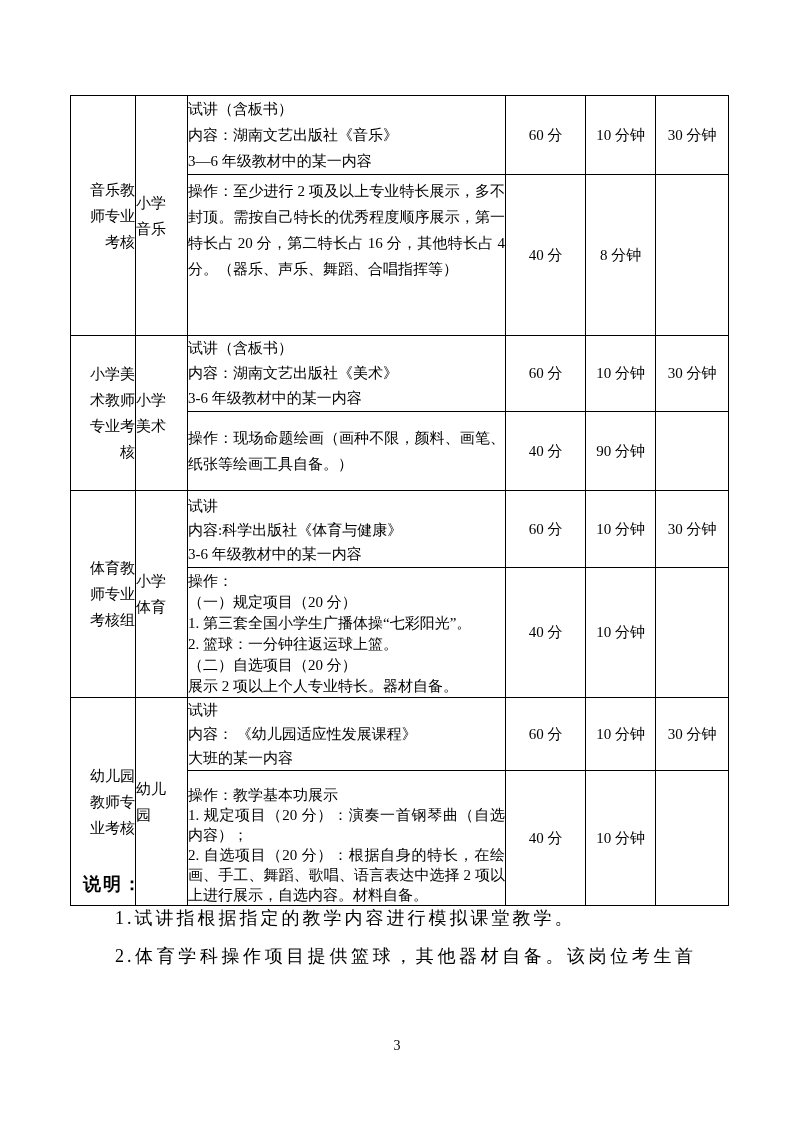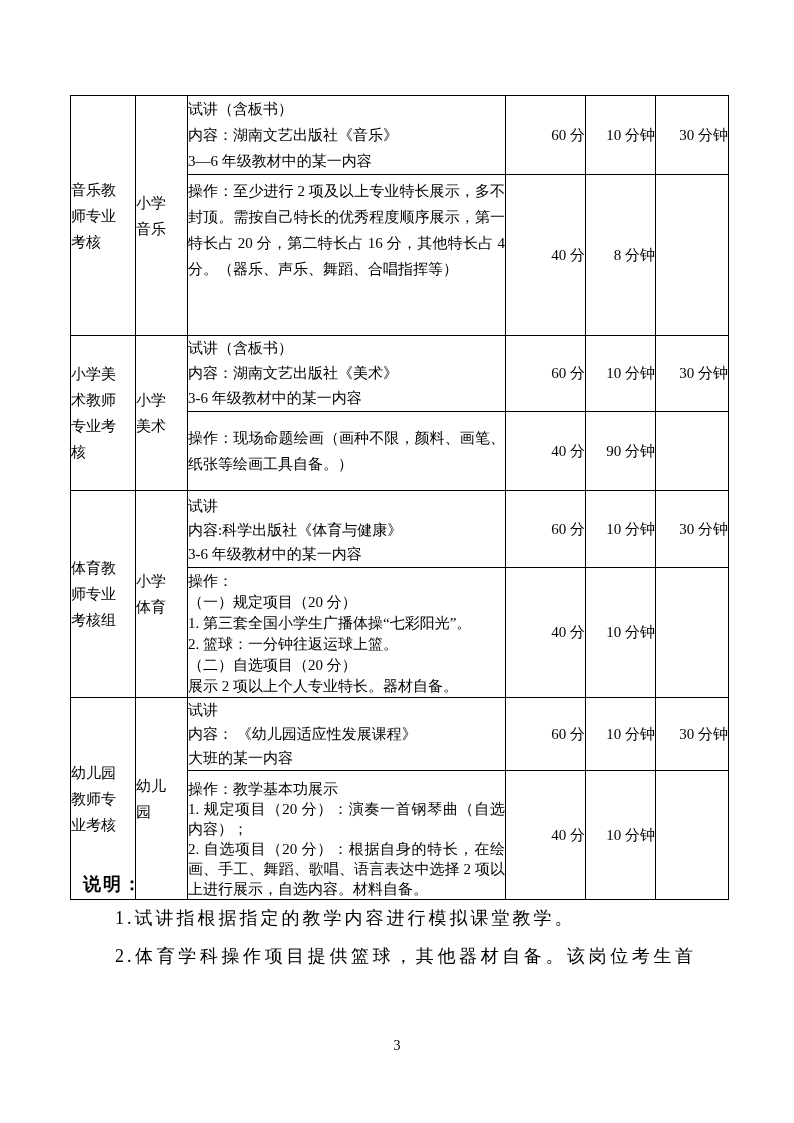--- a/index.html
+++ b/index.html
@@ -21,34 +21,34 @@
   }
   table.assess td{
     border:1px solid #000;
     font-size:15px;
     overflow:hidden;
     padding:0;
     box-sizing:border-box;
   }
   td.no-top{border-top:none;}
   td.cat{
-    text-align:left;vertical-align:middle;
+    text-align:right;vertical-align:middle;
     line-height:26px;white-space:pre-line;
   }
   td.subj{
     vertical-align:middle;
     line-height:26px;white-space:pre-line;
   }
   td.content{
     vertical-align:top;
     padding:2px 6px 2px 8px;
     white-space:pre-line;
     text-align:justify;
   }
-  td.num{text-align:right;vertical-align:middle;}
+  td.num{text-align:center;vertical-align:middle;}
   .lh26{line-height:26px;}
   .lh25{line-height:25px;}
   .lh24{line-height:24px;}
   .lh21{line-height:21px;}
   .lh20{line-height:20px;}
   td.vmid{vertical-align:middle;}
   .notes{
     position:absolute;left:83px;top:869px;width:613px;
     font-size:18px;
   }
@@ -159,21 +159,21 @@
           <td class="subj" rowspan="2">幼儿
 园</td>
           <td class="content lh24">试讲
 内容： 《幼儿园适应性发展课程》
 大班的某一内容</td>
           <td class="num">60 分</td>
           <td class="num">10 分钟</td>
           <td class="num">30 分钟</td>
         </tr>
         <tr style="height:125px">
-          <td class="content lh20" style="padding-top:8px">操作：教学基本功展示
+          <td class="content lh20" style="padding-top:14px">操作：教学基本功展示
 1. 规定项目（20 分）：演奏一首钢琴曲（自选内容）；
 2. 自选项目（20 分）：根据自身的特长，在绘画、手工、舞蹈、歌唱、语言表达中选择 2 项以上进行展示，自选内容。材料自备。</td>
           <td class="num">40 分</td>
           <td class="num">10 分钟</td>
           <td class="num"></td>
         </tr>
       </tbody>
     </table>
   </div>
 

